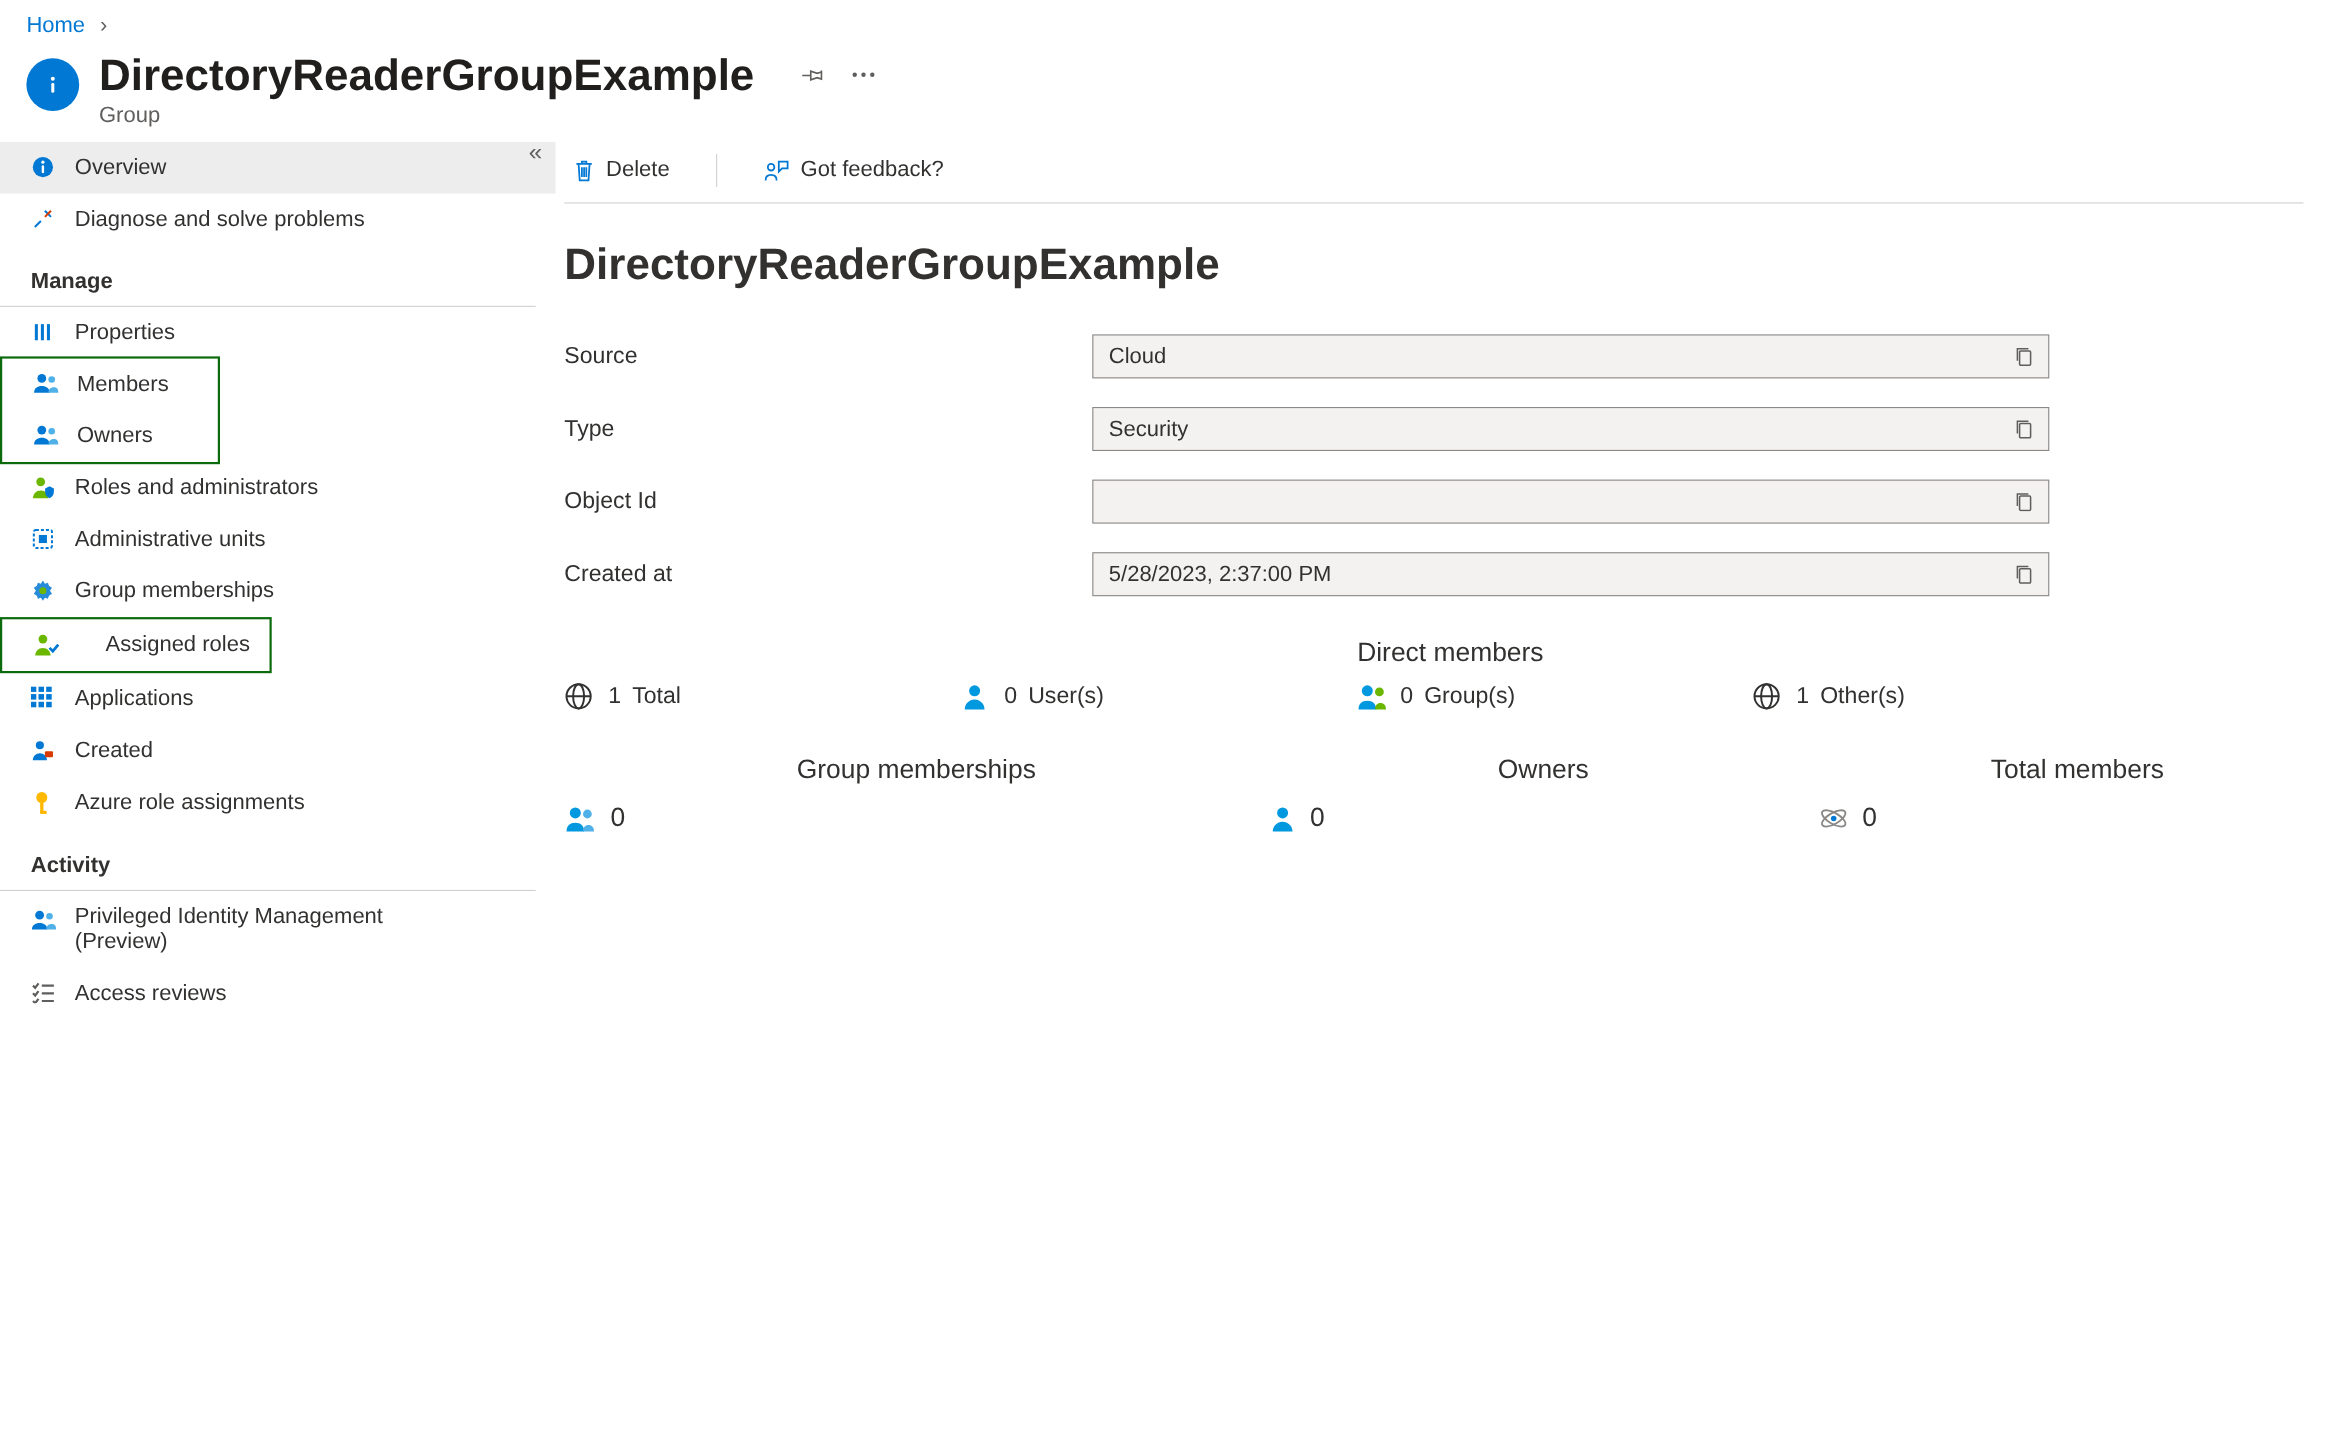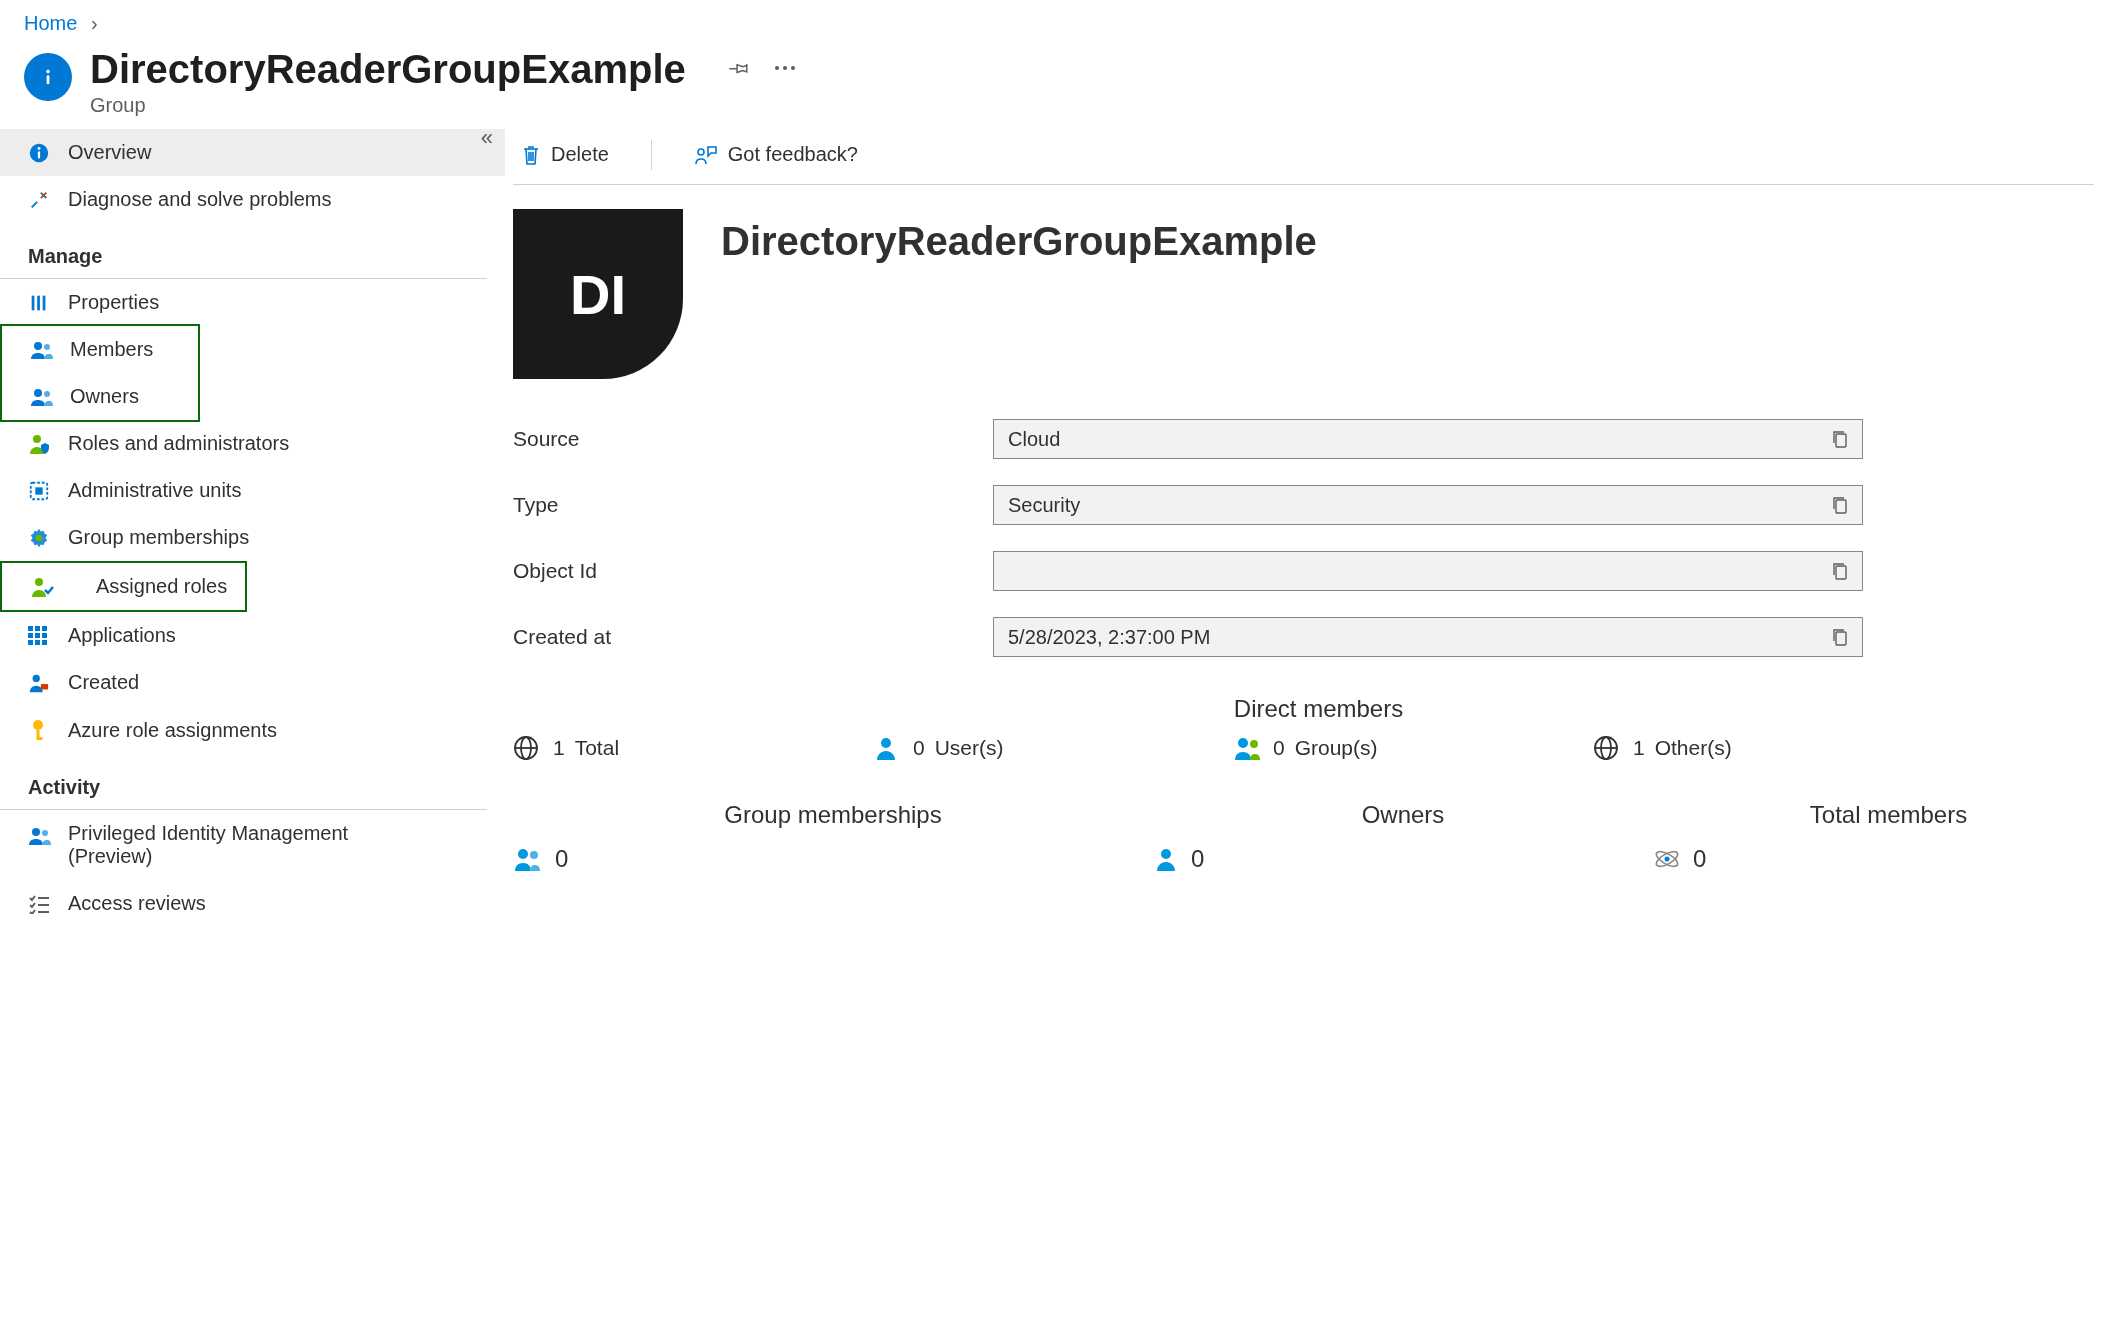--- a/index.html
+++ b/index.html
@@ -70,21 +70,21 @@
   }
   .collapse-btn {
     position: absolute;
     right: 12px;
     top: -4px;
     background:none;border:none;cursor:pointer;color:#605e5c;
     font-size: 22px;
   }
   .nav-item {
     display: flex;
-    align-items: center;
+    align-items: flex-start;
     gap: 14px;
     padding: 12px 18px 12px 28px;
     cursor: pointer;
     font-size: 20px;
   }
   .nav-item.selected {
     background: #ededed;
   }
   .nav-item .nicon {
     width: 26px; text-align: center;
@@ -455,21 +455,20 @@
               <circle cx="7" cy="8" r="3"></circle>
               <path d="M2 20c0-3 2-5 5-5s5 2 5 5"></path>
               <path d="M14 3h8v6h-5l-3 3V3z"></path>
             </svg>
         </span>
         <span>Got feedback?</span>
       </button>
     </div>
 
     <div class="group-hero">
-      <div class="group-tile">DI</div>
       <div class="group-title">DirectoryReaderGroupExample</div>
     </div>
 
     <div class="field-row">
       <div class="field-label">Source</div>
       <div class="field-value">
         <span>Cloud</span>
         <span class="copy-icon">
           <svg width="16" height="18" viewBox="0 0 16 18" fill="none" stroke="#605e5c" stroke-width="1.4">
               <rect x="4" y="4" width="10" height="13" rx="1"></rect>

